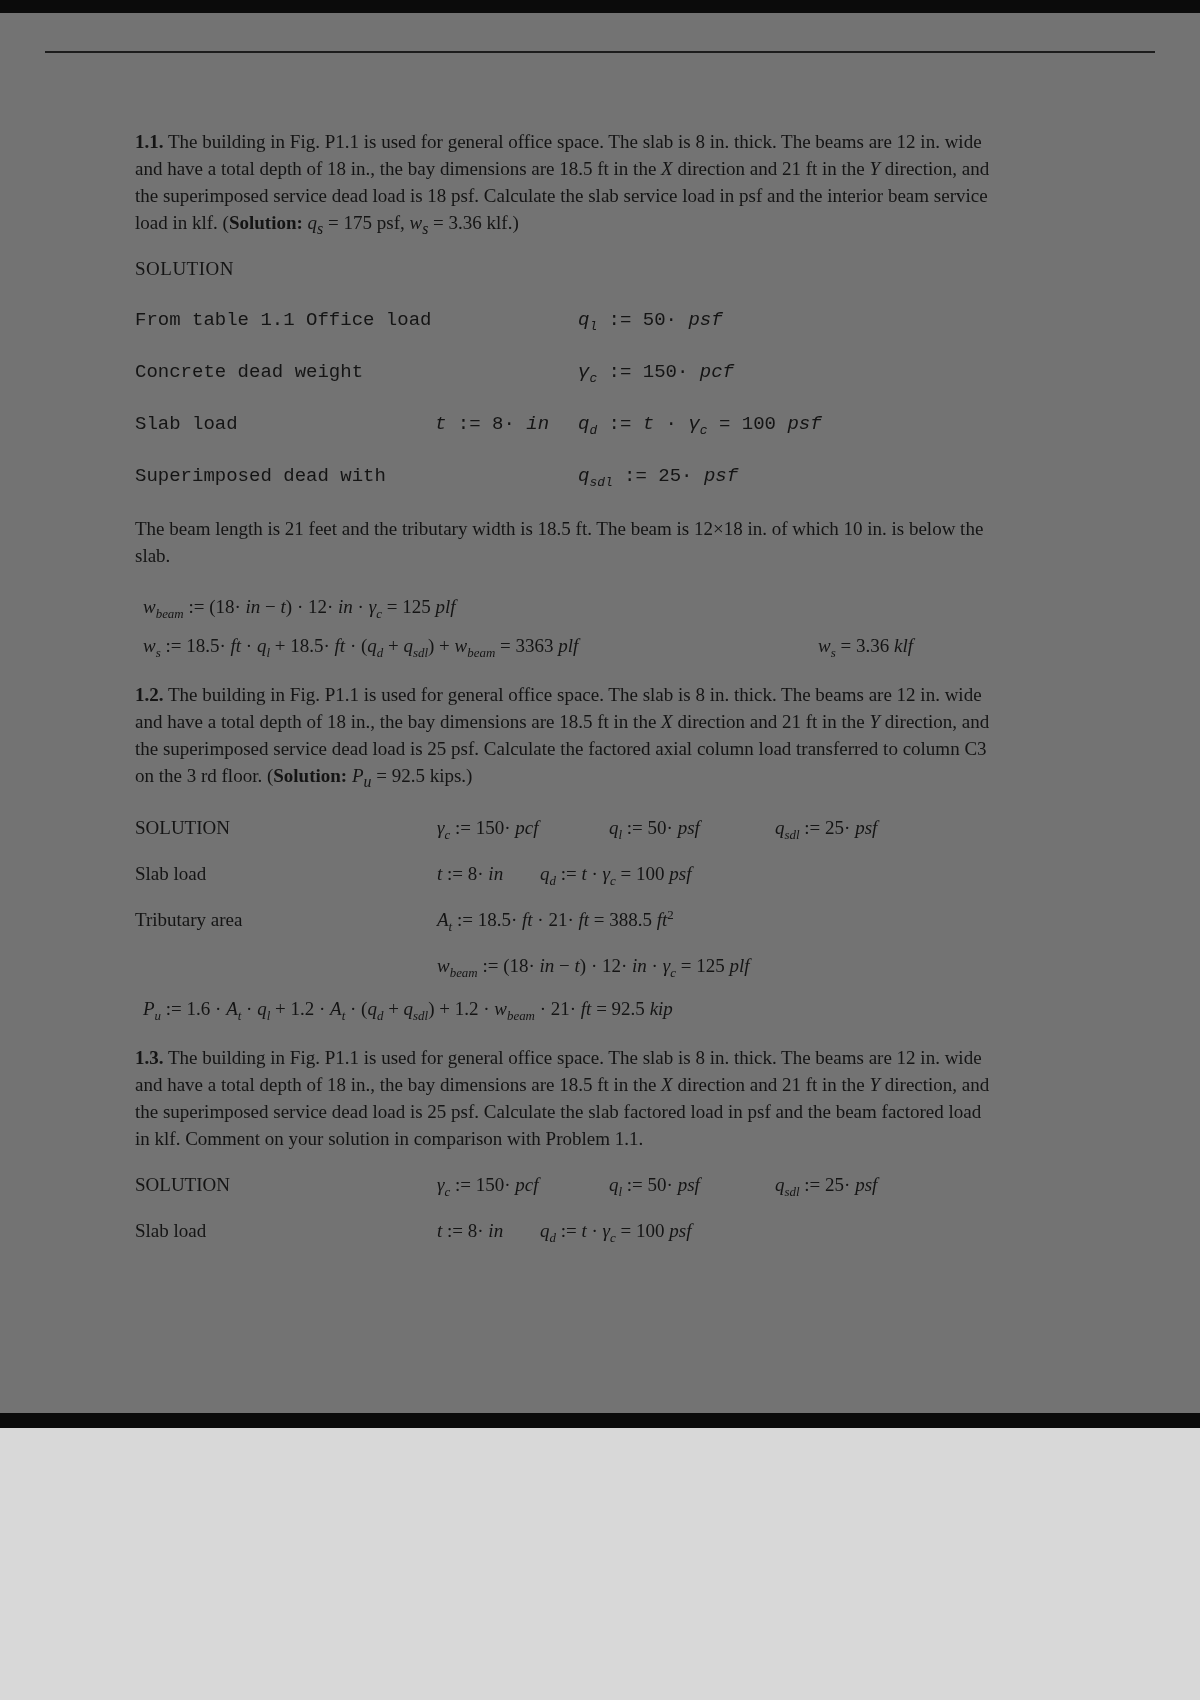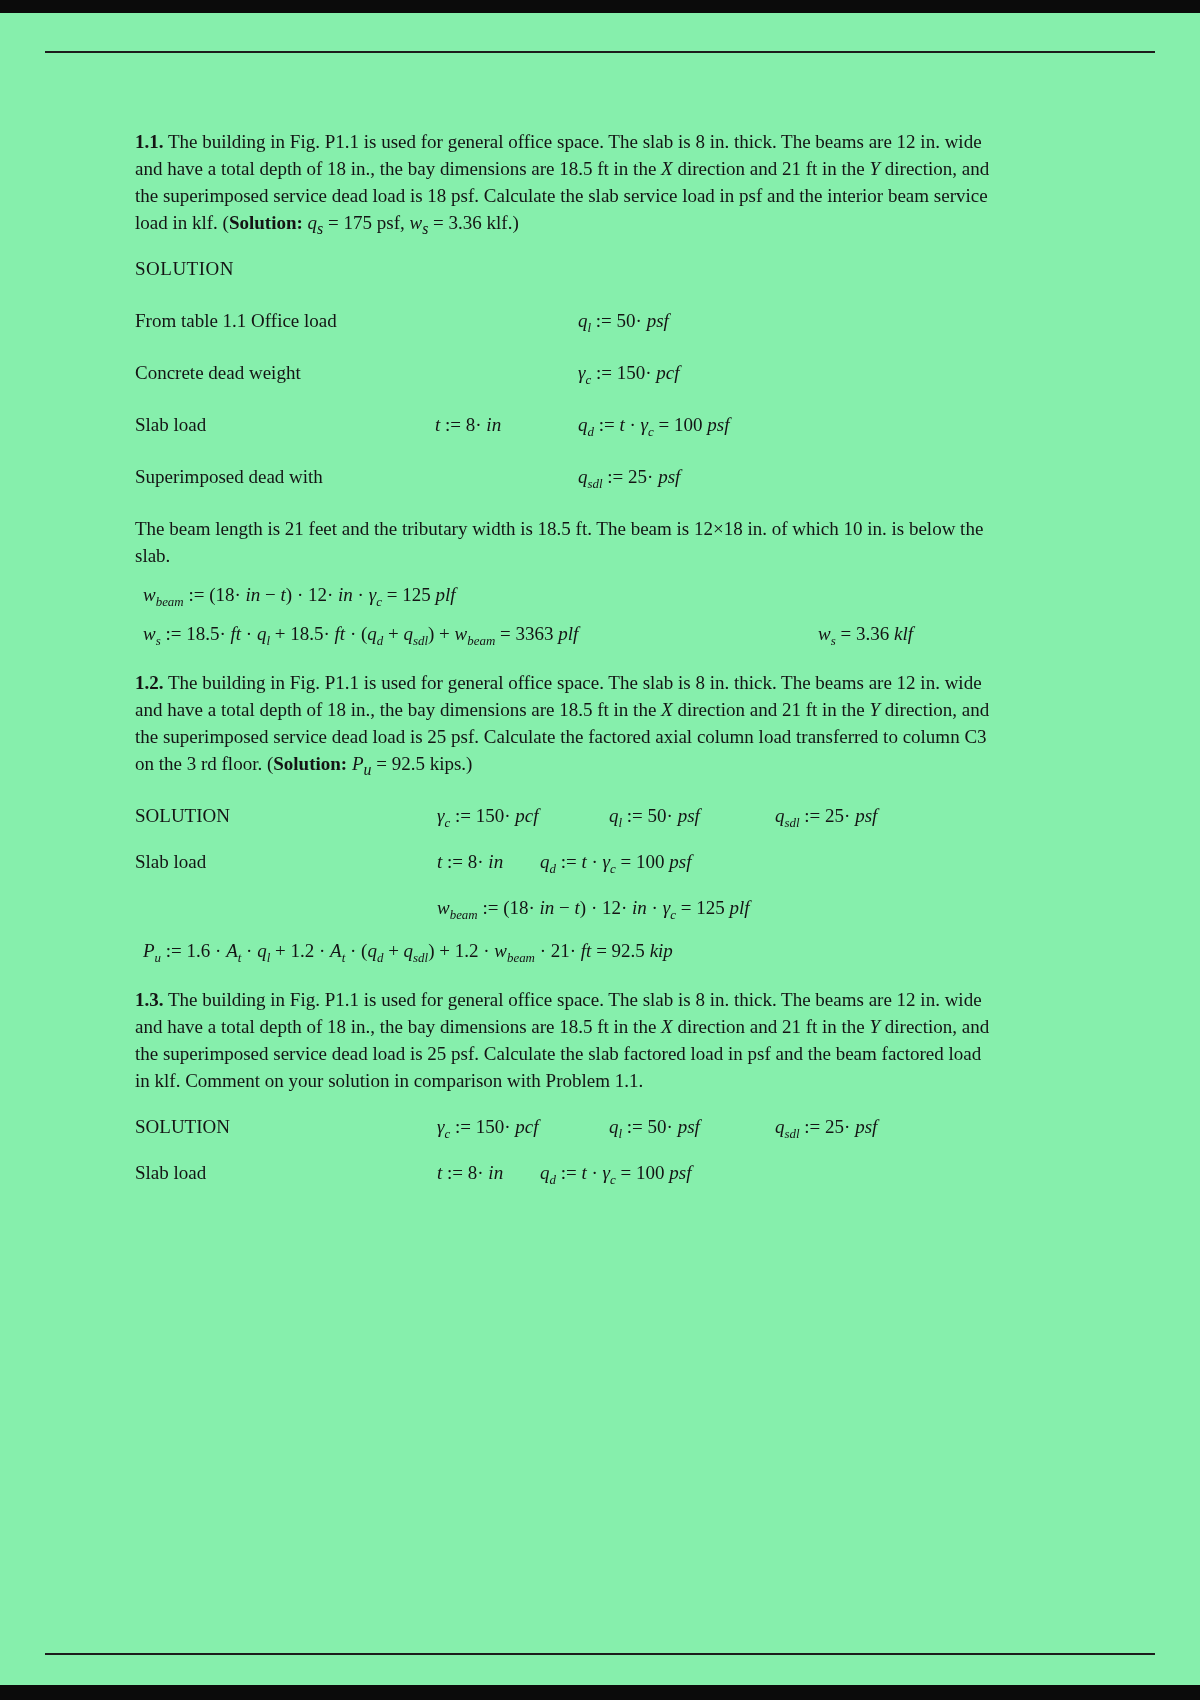--- a/index.html
+++ b/index.html
@@ -1,20 +1,20 @@
 <!DOCTYPE html>
 <html><head>
 <meta charset="utf-8">
 <style>
   html,body { margin:0; padding:0; background:#d8d8d8; }
   .page {
     position:relative;
-    width:1200px; height:1700px;
+    width:1200px; height:1428px;
     margin:0 auto;
-    background:#86efac;
+    background:#737373;
     font-family:"Liberation Serif", serif;
     color:#141414;
     overflow:hidden;
   }
   .edge-top    { position:absolute; top:0; left:0; width:100%; height:13px; background:#0b0b0b; }
   .edge-bottom { position:absolute; bottom:0; left:0; width:100%; height:15px; background:#0b0b0b; }
   .rule-top    { position:absolute; top:51px;   left:45px; right:45px; border-top:2px solid #1c1c1c; }
   .rule-bottom { position:absolute; top:1653px; left:45px; right:45px; border-top:2px solid #1c1c1c; }
 
   .content {
@@ -25,32 +25,32 @@
   .stmt b { font-weight:bold; }
   .sol-head { margin:4px 0 12px 0; letter-spacing:0.5px; }
 
   
   .f { white-space:nowrap; }
   .f i { font-style:italic; }
   .f sub { font-size:68%; line-height:0; }
   .f sup { font-size:68%; line-height:0; }
 
   
-  .solrow { display:flex; margin:25px 0; align-items:center; }
+  .solrow { display:flex; margin:25px 0; align-items:center;font-family:Liberation Mono, monospace; }
   .solrow .lbl { width:300px; flex:none; }
   .solrow .mid { width:143px; flex:none; }
 
   
   .solrow2 { display:flex; margin:19px 0; align-items:baseline; }
   .solrow2 .lbl { width:302px; flex:none; }
   .solrow2 .c1  { width:172px; flex:none; }
   .solrow2 .c2  { width:166px; flex:none; }
   .solrow2 .t1  { width:103px; flex:none; }
 
-  .note { margin:4px 0 12px 0; }
+  .note { margin:4px 0 24px 0; }
   .fline   { margin:12px 0 12px 8px; display:flex; align-items:baseline; }
   .fline .tail { margin-left:auto; margin-right:80px; }
   .fline-ind { margin:14px 0 14px 302px; }
   .fline-full { margin:16px 8px; }
   .sec-gap { margin-top:22px; }
 </style>
 </head>
 <body>
 
 <div class="page">
@@ -101,20 +101,24 @@
       <span class="c2 f"><i>q</i><sub><i>l</i></sub> := 50· <i>psf</i></span>
       <span class="f"><i>q</i><sub><i>sdl</i></sub> := 25· <i>psf</i></span>
     </div>
 
     <div class="solrow2">
       <span class="lbl">Slab load</span>
       <span class="t1 f"><i>t</i> := 8· <i>in</i></span>
       <span class="f"><i>q</i><sub><i>d</i></sub> := <i>t</i> · <i>γ</i><sub><i>c</i></sub> = 100 <i>psf</i></span>
     </div>
 
+    <div class="solrow2">
+      <span class="lbl">Tributary area</span>
+      <span class="f"><i>A</i><sub><i>t</i></sub> := 18.5· <i>ft</i> · 21· <i>ft</i> = 388.5 <i>ft</i><sup>2</sup></span>
+    </div>
 
     <div class="fline-ind f"><i>w</i><sub><i>beam</i></sub> := (18· <i>in</i> − <i>t</i>) · 12· <i>in</i> · <i>γ</i><sub><i>c</i></sub> = 125 <i>plf</i></div>
 
     <div class="fline-full f"><i>P</i><sub><i>u</i></sub> := 1.6 · <i>A</i><sub><i>t</i></sub> · <i>q</i><sub><i>l</i></sub> + 1.2 · <i>A</i><sub><i>t</i></sub> · (<i>q</i><sub><i>d</i></sub> + <i>q</i><sub><i>sdl</i></sub>) + 1.2 · <i>w</i><sub><i>beam</i></sub> · 21· <i>ft</i> = 92.5 <i>kip</i></div>
 
     <p class="stmt sec-gap"><b>1.3.</b> The building in Fig. P1.1 is used for general office space. The slab is 8 in. thick. The beams are 12 in. wide and have a total depth of 18 in., the bay dimensions are 18.5 ft in the <i>X</i> direction and 21 ft in the <i>Y</i> direction, and the superimposed service dead load is 25 psf. Calculate the slab factored load in psf and the beam factored load in klf. Comment on your solution in comparison with Problem 1.1.</p>
 
     <div class="solrow2">
       <span class="lbl">SOLUTION</span>
       <span class="c1 f"><i>γ</i><sub><i>c</i></sub> := 150· <i>pcf</i></span>

